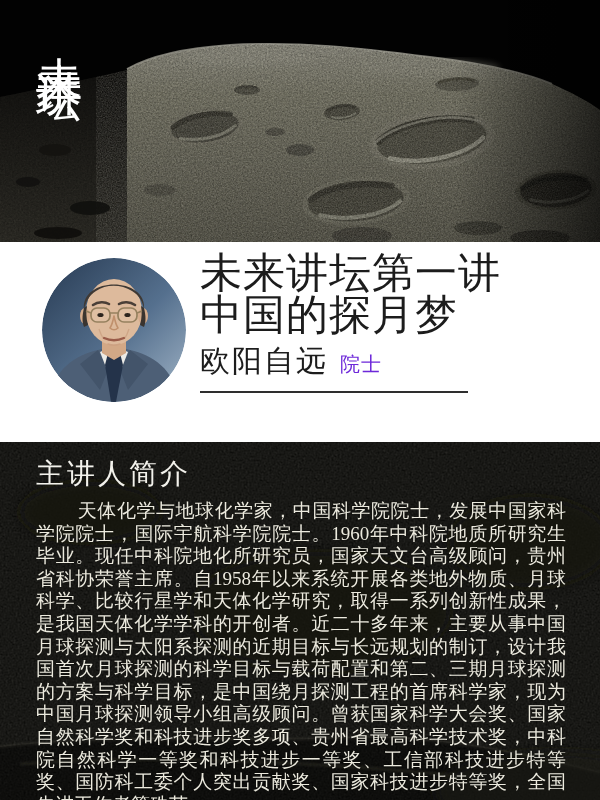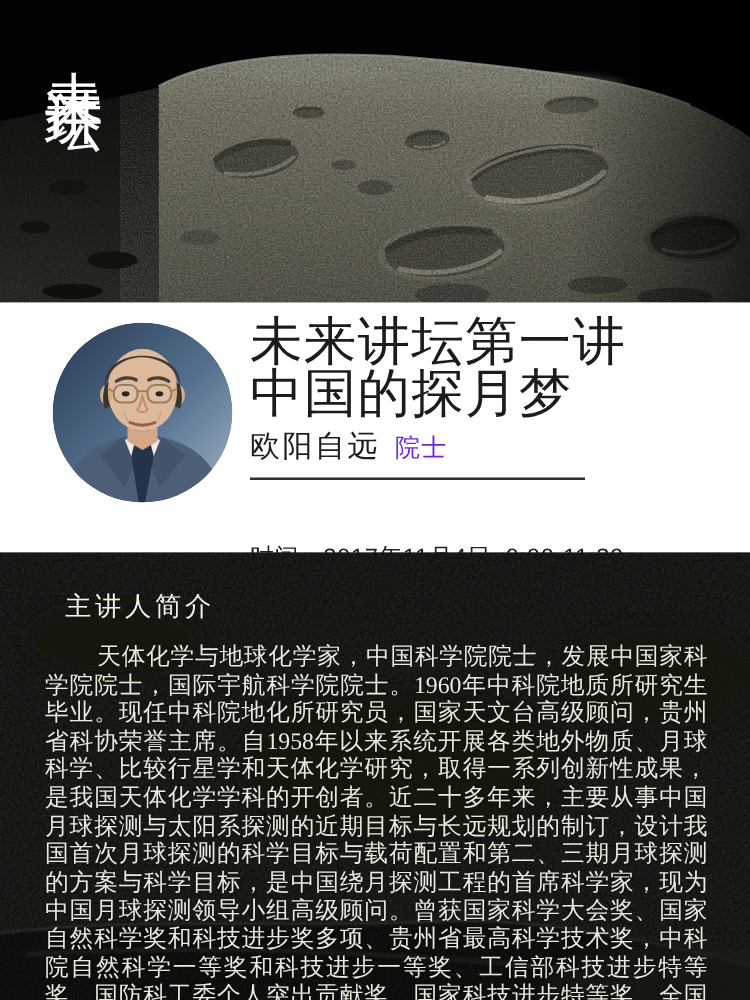--- a/index.html
+++ b/index.html
@@ -23,34 +23,34 @@
     position:absolute;left:42px;top:16px;width:144px;height:144px;
     border-radius:50%;overflow:hidden;
   }
   .portrait svg{display:block;width:144px;height:144px;}
   .event{position:absolute;left:200px;top:10px;width:380px;}
   .event-title{
     font-size:42px;line-height:42px;letter-spacing:1px;
     color:#1c1c1c;font-weight:400;
   }
   .speaker-row{margin-top:5px;display:flex;align-items:baseline;color:#1d1d1d;}
-  .speaker-name{font-size:24px;letter-spacing:2px;font-weight:500;text-align:right;}
+  .speaker-name{font-size:30px;letter-spacing:2px;font-weight:500;text-align:right;}
   .speaker-degree{font-size:20px;margin-left:12px;letter-spacing:1px;color:#6d28d9;}
   .rule{width:268px;height:2px;background:#2e2e2e;margin-top:9px;}
   .meta{margin-top:7px;font-size:19px;line-height:22.4px;color:#222;
         letter-spacing:.5px;white-space:pre-wrap;}
   
   .bio{
     position:relative;width:600px;height:358px;background:#0d0d0b;
     font-family:"Liberation Serif","DejaVu Serif",serif;color:#f0efe9;
   }
   .bio > svg{position:absolute;left:0;top:0;}
   .bio-content{position:absolute;left:36px;top:13px;width:530px;}
   .bio-heading{
-    margin:16px;font-size:21px;font-weight:400;letter-spacing:3px;
+    margin:0;font-size:28px;font-weight:400;letter-spacing:3px;
     color:#f3f2ec;
   }
   .bio-paragraph{
     margin:7px 0 0 0;font-size:19px;line-height:22.6px;
     text-align:justify;text-indent:2.2em;color:#eceade;
     text-shadow:0 0 1px rgba(0,0,0,.6);
   }
 </style>
 </head>
 <body>

